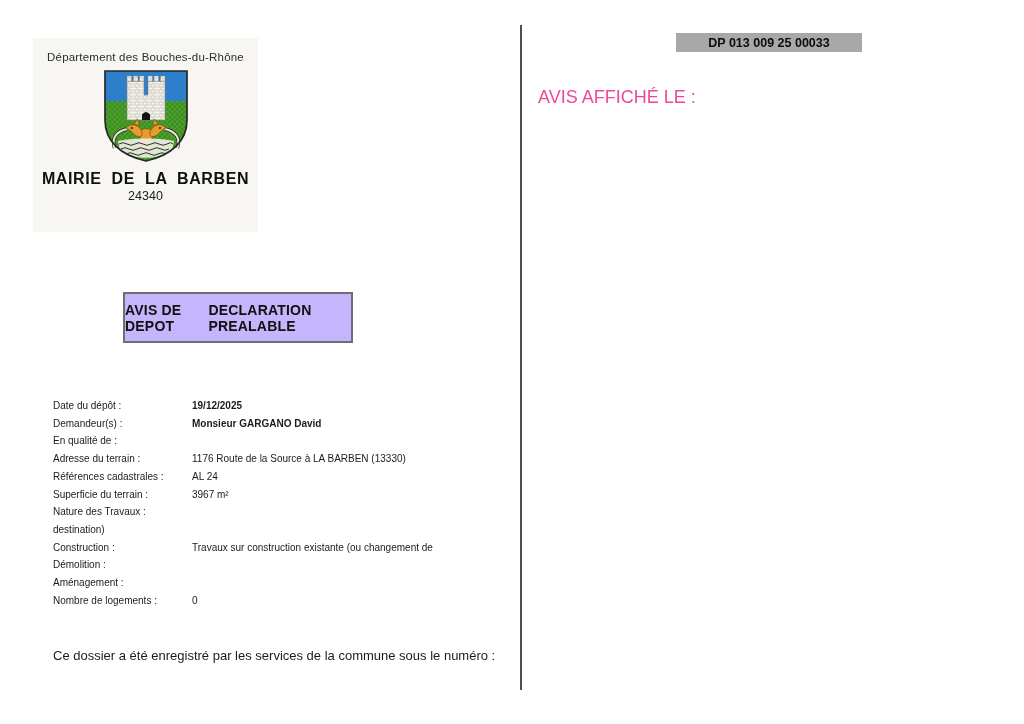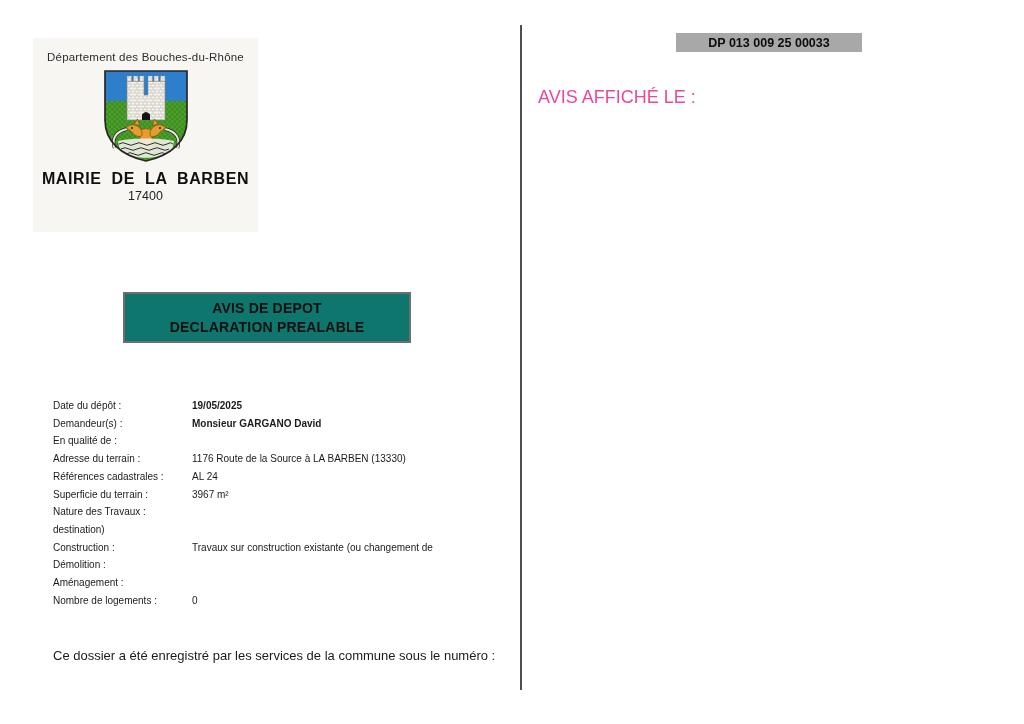--- a/index.html
+++ b/index.html
@@ -46,24 +46,24 @@
     font-size:12.5px; font-weight:bold; color:#0c0c0c;
   }
   .posted-label {
     position:absolute; left:538px; top:87px;
     font-size:18px; font-weight:normal; color:#ec4899;
   }
 
   
   .title-box {
     position:absolute; left:123px; top:292px;
-    width:288px; height:51px;
-    background:#0f766e;
+    width:230px; height:51px;
+    background:#c4b5fd;
     border:2px solid #6e6e6e;
-    display:flex; flex-direction:column; align-items:center; justify-content:center;
+    display:flex; flex-direction:row; align-items:center; justify-content:center;
     gap:3px;
   }
   .title-line { font-size:14px; font-weight:bold; color:#101010; letter-spacing:0.2px; }
 
   
   .fields {
     position:absolute; left:53px; top:397px;
     width:470px;
     font-size:10px;
   }
@@ -129,37 +129,37 @@
 
         <path d="M17,73 C30,69.5 60,69.5 73,73 L71,83 C58,92 32,92 19,83 Z" fill="#efefe8" opacity="0.9"></path>
         <path d="M18,76 q4,-2.6 8,0 t8,0 t8,0 t8,0 t8,0 t8,0 t6,0" fill="none" stroke="#1c1c1c" stroke-width="0.9"></path>
         <path d="M20,81 q4,-2.6 8,0 t8,0 t8,0 t8,0 t8,0 t8,0" fill="none" stroke="#1c1c1c" stroke-width="0.9"></path>
         <path d="M25,86 q4,-2.6 8,0 t8,0 t8,0 t8,0 t8,0" fill="none" stroke="#1c1c1c" stroke-width="0.9"></path>
 
         <path d="M4,3 H86 V52 C86,73 71,87 45,93 C19,87 4,73 4,52 Z" fill="none" stroke="#272727" stroke-width="1.7"></path>
       </svg>
     </div>
     <div class="mairie-name">MAIRIE DE LA BARBEN</div>
-    <div class="postal-code">17400</div>
+    <div class="postal-code">24340</div>
   </div>
 
   <div class="divider"></div>
 
   <div class="dp-box">DP 013 009 25 00033</div>
   <div class="posted-label">AVIS AFFICHÉ LE :</div>
 
   <div class="title-box">
     <div class="title-line">AVIS DE DEPOT</div>
     <div class="title-line">DECLARATION PREALABLE</div>
   </div>
 
   <div class="fields">
       <div class="field-row">
     <span class="field-label">Date du dépôt :</span>
-    <span class="field-value bold">19/05/2025</span>
+    <span class="field-value bold">19/12/2025</span>
   </div>
       <div class="field-row">
     <span class="field-label">Demandeur(s) :</span>
     <span class="field-value bold">Monsieur GARGANO David</span>
   </div>
       <div class="field-row">
     <span class="field-label">En qualité de :</span>
     <span class="field-value"></span>
   </div>
       <div class="field-row">

